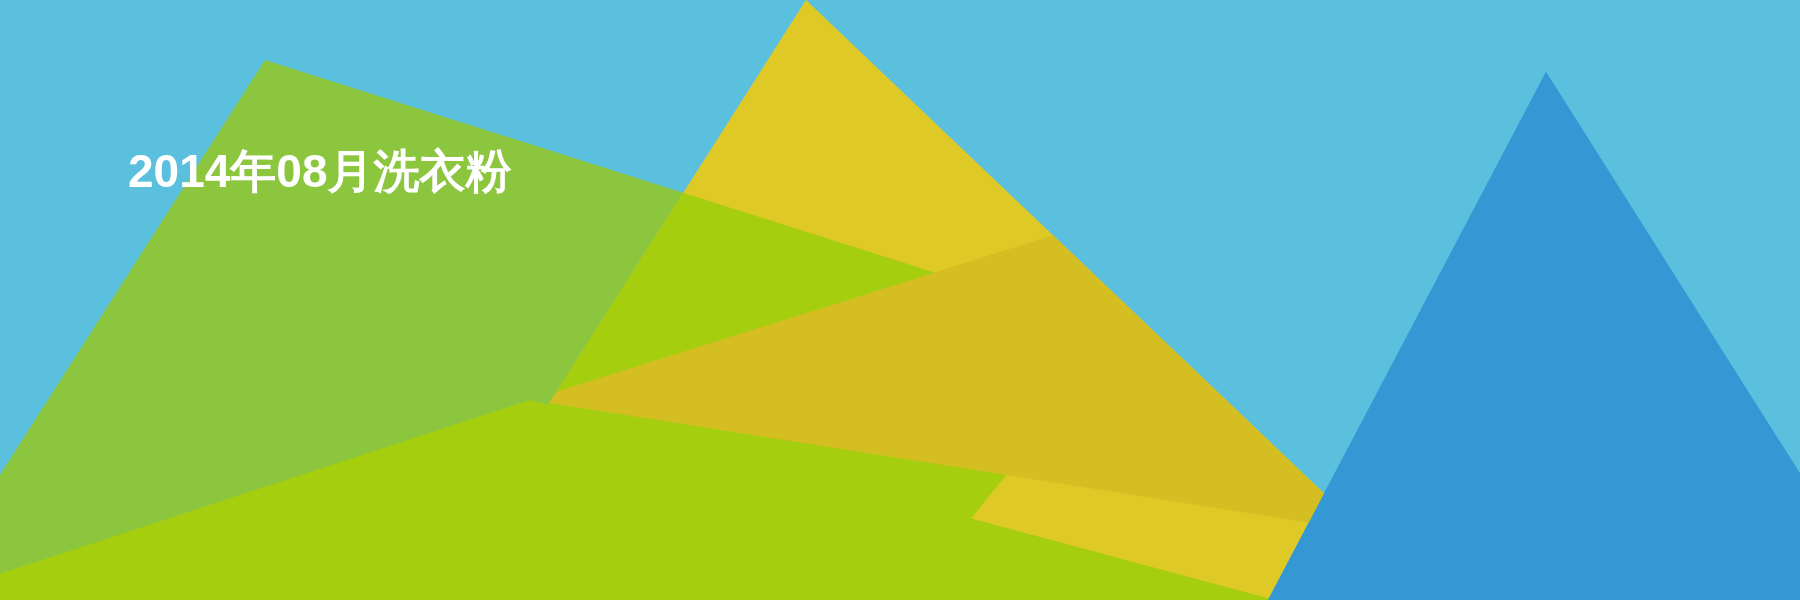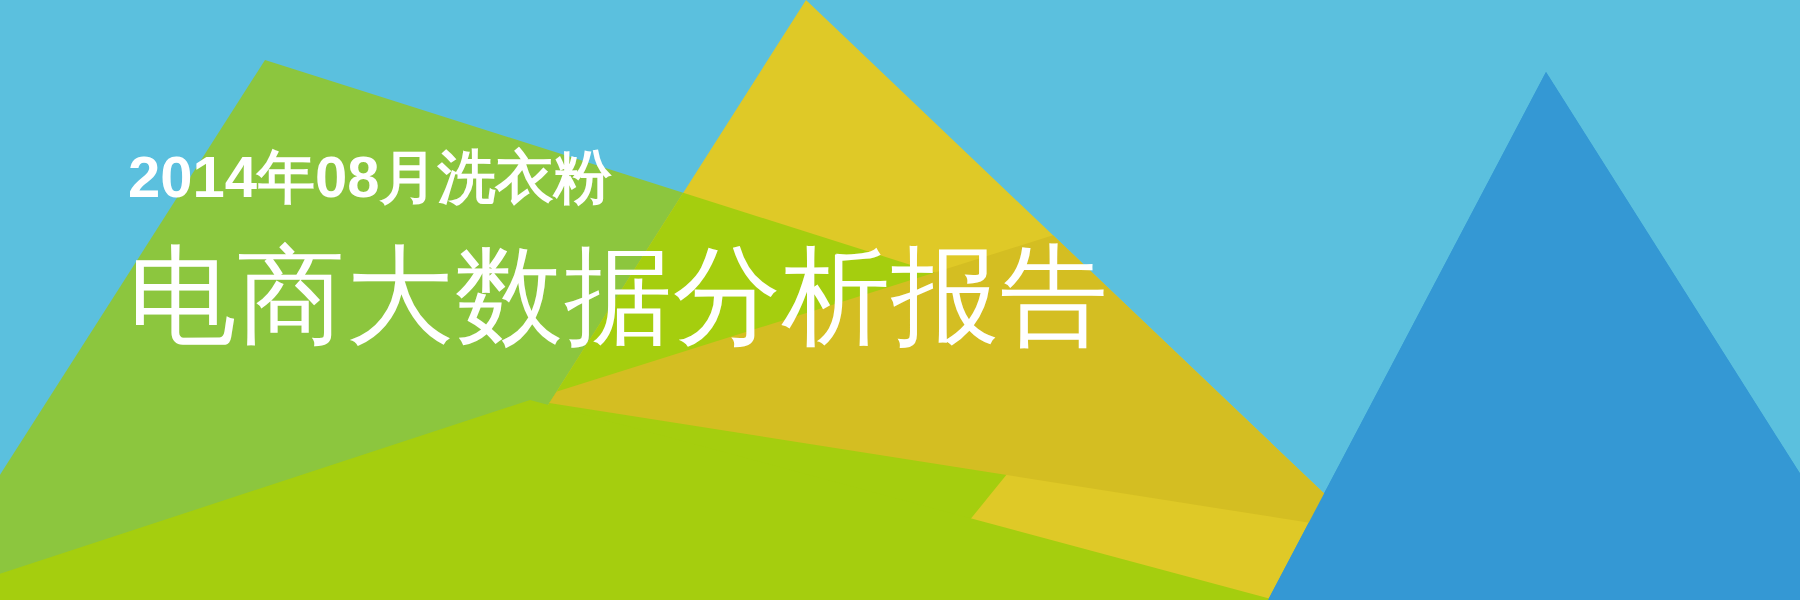--- a/index.html
+++ b/index.html
@@ -35,21 +35,21 @@
     width: 1800px;
     height: 600px;
     pointer-events: none;
   }
 
   .title-line1 {
     position: absolute;
     left: 128px;
     top: 147px;
     color: #ffffff;
-    font-size: 58px;
+    font-size: 46px;
     font-weight: bold;
     line-height: 1.05;
     letter-spacing: 0px;
     white-space: nowrap;
   }
 
   .title-line2 {
     position: absolute;
     left: 128px;
     top: 236px;
@@ -90,16 +90,15 @@
     </clipPath>
     <g clip-path="url(#clipYellowRight)">
       <polygon points="530,400 1800,600 1800,0" fill="#D4BE22"></polygon>
     </g>
 
     <polygon points="1546,72 1880,600 1268,600" fill="#3498D4"></polygon>
   </svg>
 
   <div class="title-block">
     <div class="title-line1">2014年08月洗衣粉</div>
-    <div class="title-line2">电商大数据分析报告</div>
   </div>
 
 </div>
 
 </body></html>

